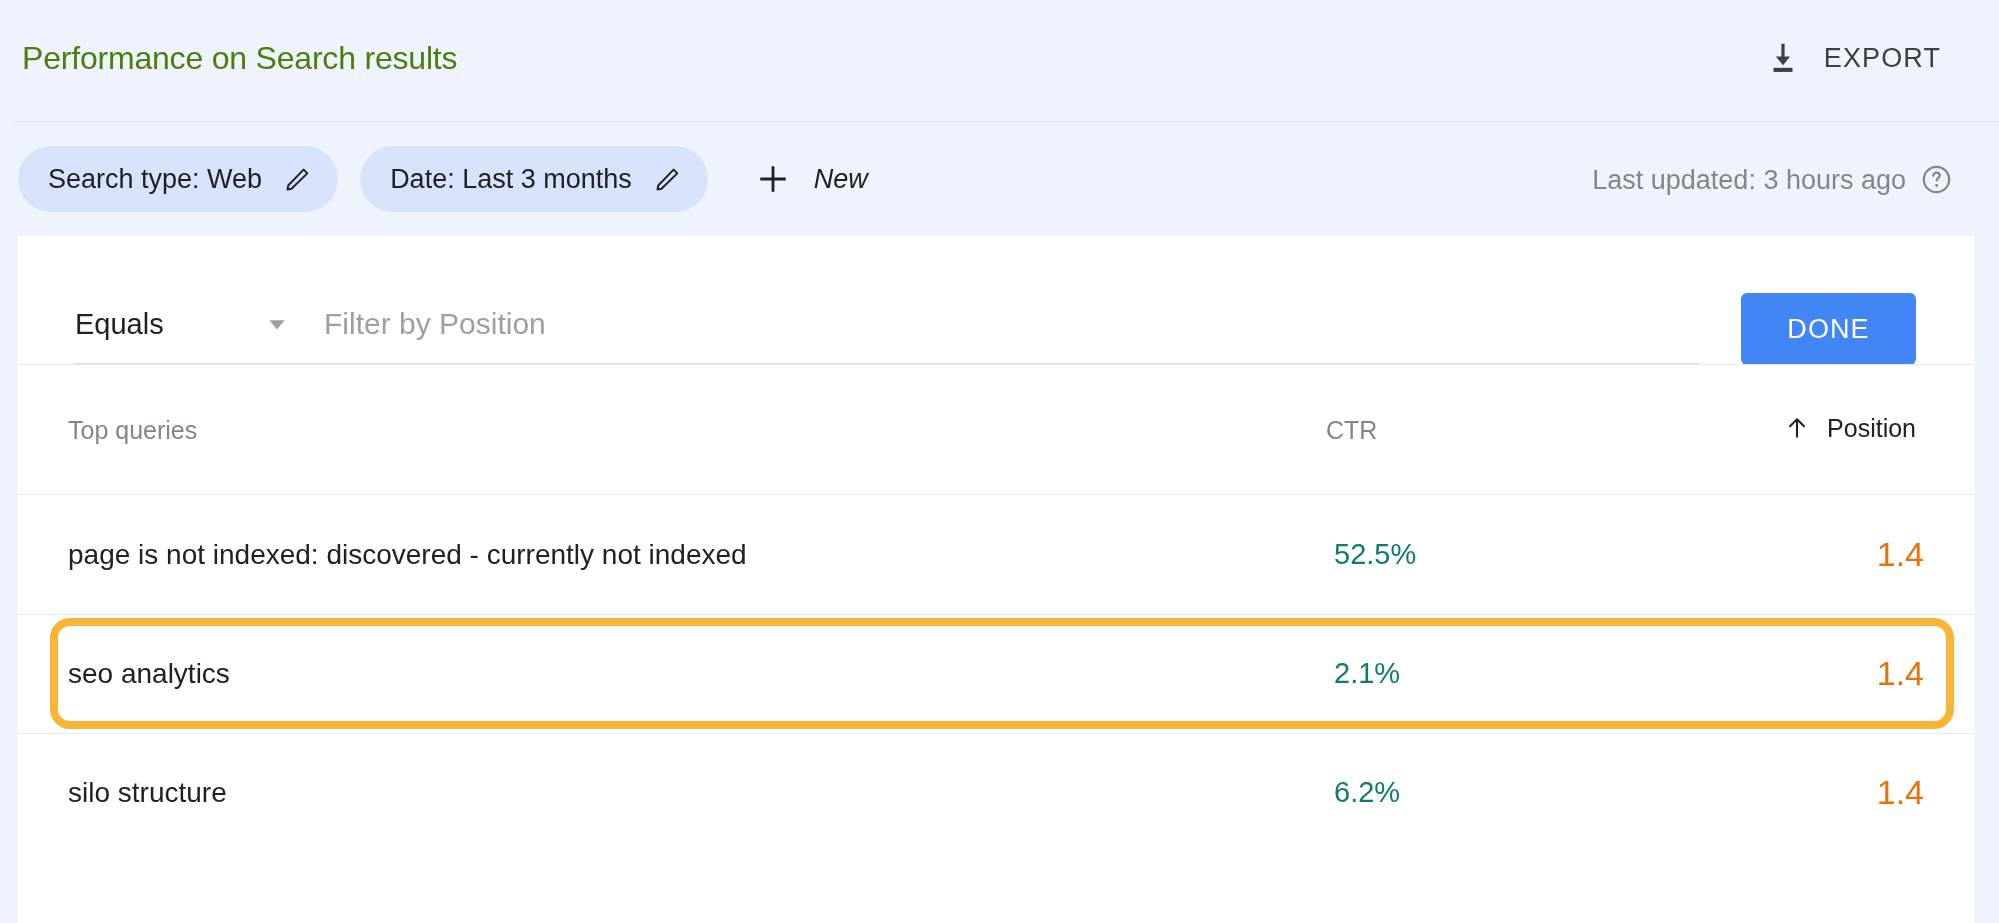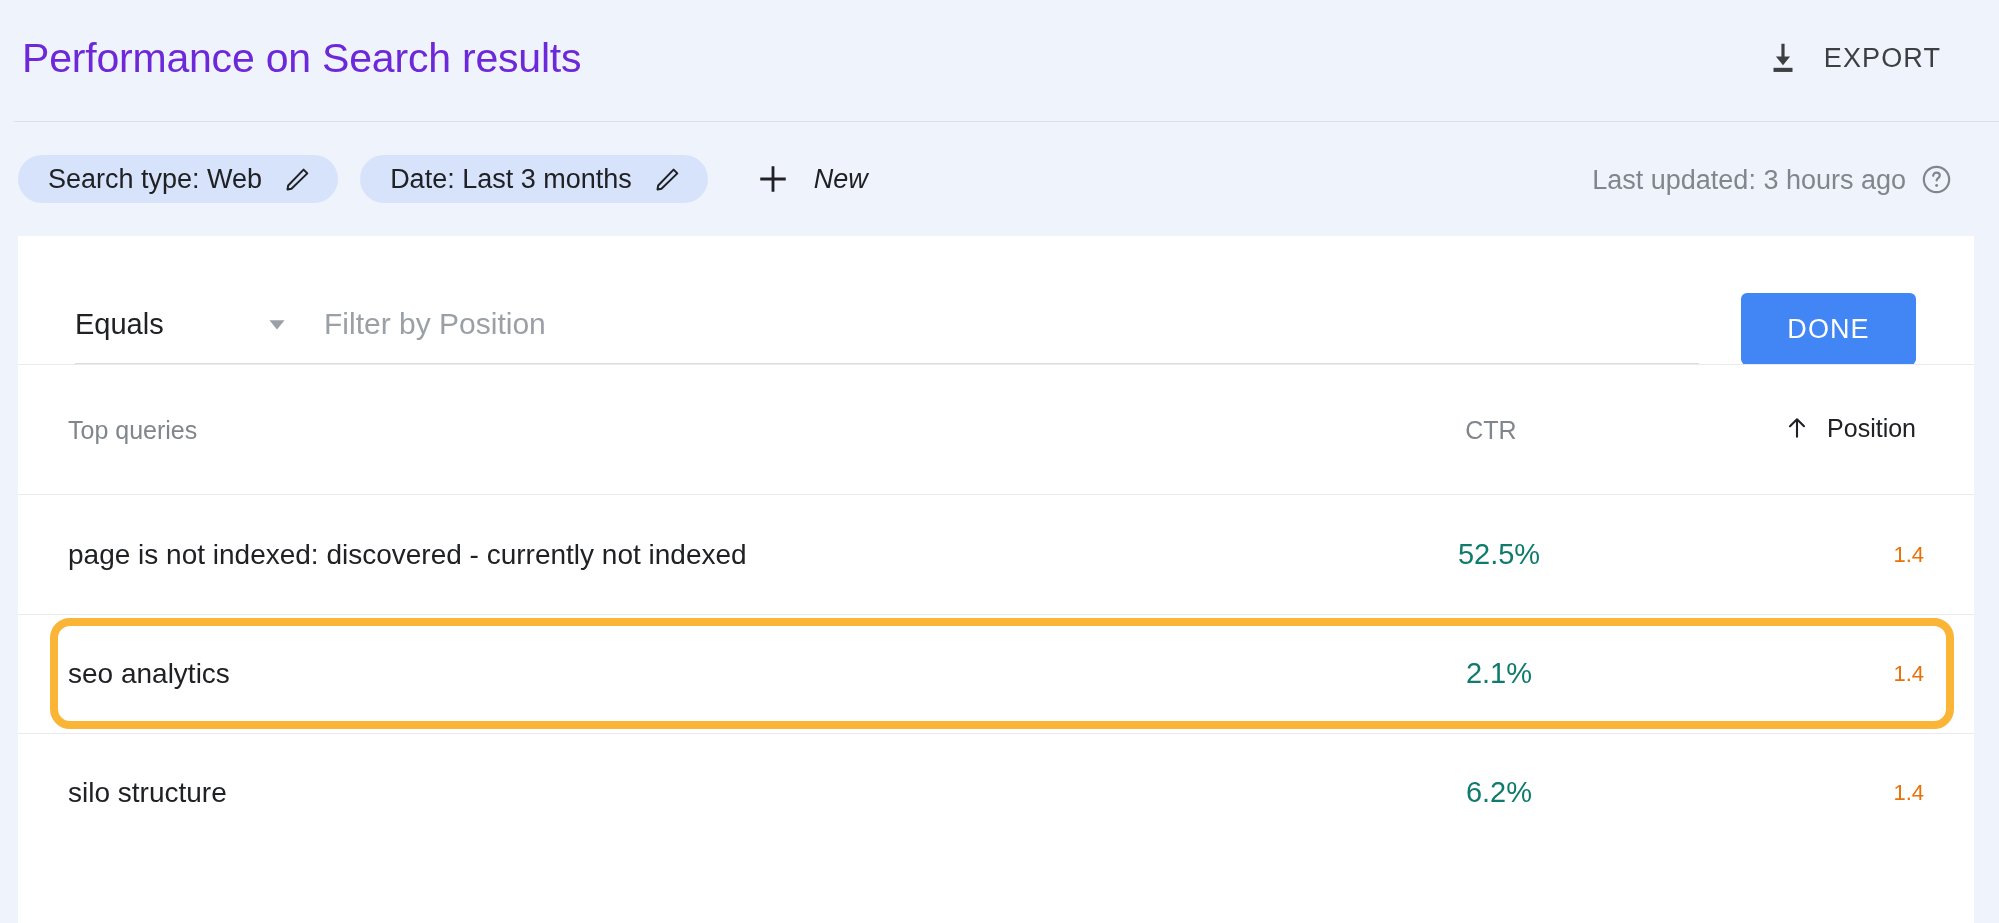--- a/index.html
+++ b/index.html
@@ -19,23 +19,23 @@
   
   .header {
     position: relative;
     height: 122px;
     display: flex;
     align-items: center;
     justify-content: space-between;
     padding: 0 58px 0 22px;
   }
   .page-title {
-    font-size: 41px;
+    font-size: 32px;
     font-weight: 400;
-    color: #6d28d9;
+    color: #4d7c0f;
     letter-spacing: -0.2px;
     line-height: 1;
     padding-bottom: 6px;
   }
   .export-btn {
     display: flex;
     align-items: center;
     gap: 22px;
     cursor: pointer;
     padding-bottom: 6px;
@@ -61,21 +61,21 @@
   .chipbar {
     height: 114px;
     display: flex;
     align-items: center;
     padding: 0 46px 0 18px;
   }
   .chip {
     display: flex;
     align-items: center;
     gap: 22px;
-    height: 48px;
+    height: 66px;
     padding: 0 26px 0 30px;
     background: #d7e3fb;
     border-radius: 33px;
     cursor: pointer;
     margin-right: 22px;
   }
   .chip-label {
     font-size: 27px;
     color: #202124;
     white-space: nowrap;
@@ -210,21 +210,21 @@
   .thead {
     position: relative;
     display: flex;
     align-items: center;
     height: 130px;
     padding: 0 38px 0 50px;
   }
   .thead::after { top: auto; bottom: 0; }
 
   .col-query { flex: 1 1 auto; text-align: left; }
-  .col-ctr   { width: 330px; text-align: center; }
+  .col-ctr   { width: 330px; text-align: left; }
   .col-pos   { width: 280px; text-align: right; padding-right: 20px; }
 
   .th-text {
     font-size: 25px;
     color: #80868b;
   }
   .th-sorted {
     color: #202124;
     font-weight: 500;
   }
@@ -239,21 +239,21 @@
   .tbody-row { height: 119px; }
   .cell-query {
     font-size: 28px;
     color: #202124;
   }
   .cell-ctr {
     font-size: 29px;
     color: #0f7b6c;
   }
   .cell-pos {
-    font-size: 22px;
+    font-size: 34px;
     color: #e8710a;
   }
 
   
   .row-highlight {
     position: absolute;
     left: 32px;
     right: 20px;
     top: 4px;
     bottom: 4px;

